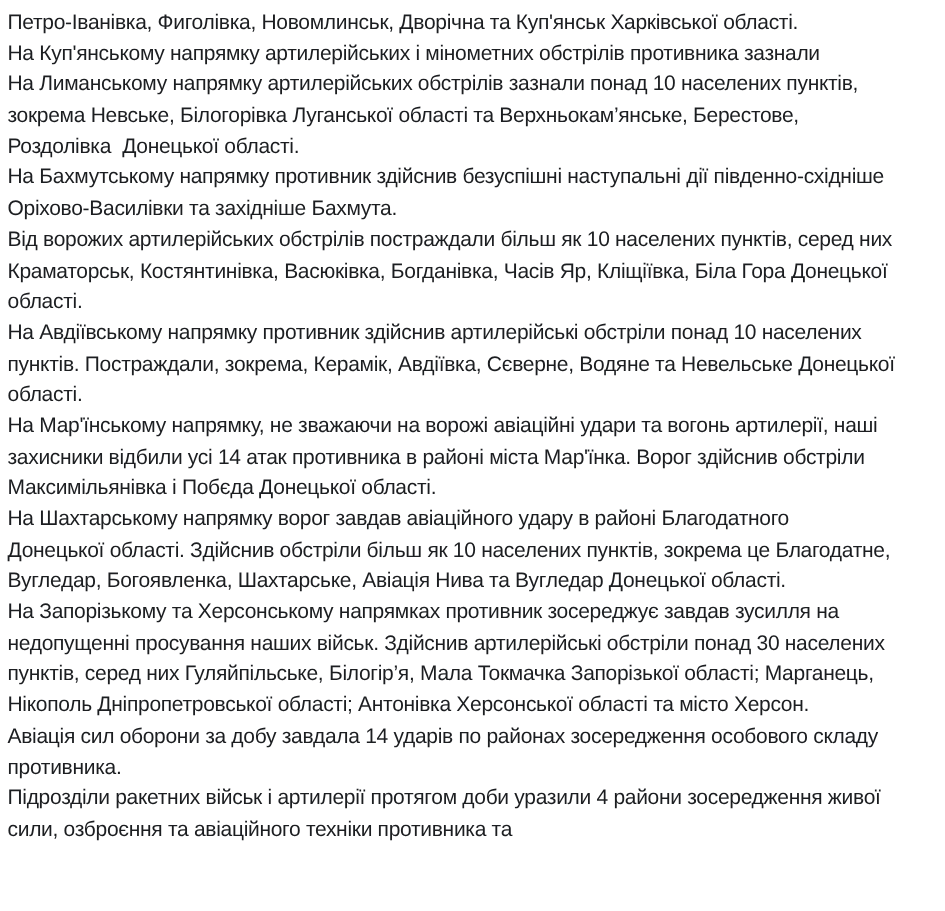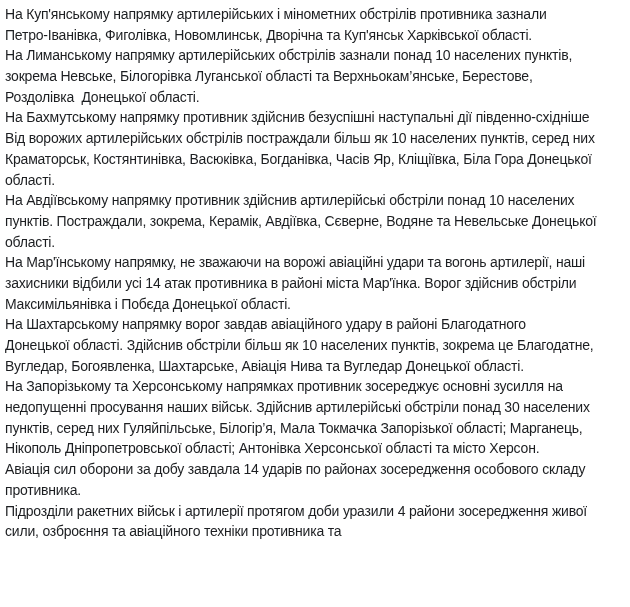--- a/index.html
+++ b/index.html
@@ -30,51 +30,52 @@
     white-space: pre;   
     height: 20.7px;
     overflow: visible;
   }
 </style>
 </head>
 <body style="background: rgb(255, 255, 255);">
 
 <div class="report" style="color: rgb(28, 30, 33);">
     <div class="paragraph">
+      <div class="line">Петро-Іванівка, Фиголівка, Новомлинськ, Дворічна та Куп'янськ Харківської області.</div>
       <div class="line">На Куп'янському напрямку артилерійських і мінометних обстрілів противника зазнали</div>
-      <div class="line">Петро-Іванівка, Фиголівка, Новомлинськ, Дворічна та Куп'янськ Харківської області.</div>
     </div>
     <div class="paragraph">
       <div class="line">На Лиманському напрямку артилерійських обстрілів зазнали понад 10 населених пунктів,</div>
       <div class="line">зокрема Невське, Білогорівка Луганської області та Верхньокам’янське, Берестове,</div>
       <div class="line">Роздолівка  Донецької області.</div>
     </div>
     <div class="paragraph">
       <div class="line">На Бахмутському напрямку противник здійснив безуспішні наступальні дії південно-східніше</div>
+      <div class="line">Оріхово-Василівки та західніше Бахмута.</div>
       <div class="line">Від ворожих артилерійських обстрілів постраждали більш як 10 населених пунктів, серед них</div>
       <div class="line">Краматорськ, Костянтинівка, Васюківка, Богданівка, Часів Яр, Кліщіївка, Біла Гора Донецької</div>
       <div class="line">області.</div>
     </div>
     <div class="paragraph">
       <div class="line">На Авдіївському напрямку противник здійснив артилерійські обстріли понад 10 населених</div>
       <div class="line">пунктів. Постраждали, зокрема, Керамік, Авдіївка, Сєверне, Водяне та Невельське Донецької</div>
       <div class="line">області.</div>
     </div>
     <div class="paragraph">
       <div class="line">На Мар'їнському напрямку, не зважаючи на ворожі авіаційні удари та вогонь артилерії, наші</div>
       <div class="line">захисники відбили усі 14 атак противника в районі міста Мар'їнка. Ворог здійснив обстріли</div>
       <div class="line">Максимільянівка і Побєда Донецької області.</div>
     </div>
     <div class="paragraph">
       <div class="line">На Шахтарському напрямку ворог завдав авіаційного удару в районі Благодатного</div>
       <div class="line">Донецької області. Здійснив обстріли більш як 10 населених пунктів, зокрема це Благодатне,</div>
       <div class="line">Вугледар, Богоявленка, Шахтарське, Авіація Нива та Вугледар Донецької області.</div>
     </div>
     <div class="paragraph">
-      <div class="line">На Запорізькому та Херсонському напрямках противник зосереджує основні зусилля на</div>
+      <div class="line">На Запорізькому та Херсонському напрямках противник зосереджує завдав зусилля на</div>
       <div class="line">недопущенні просування наших військ. Здійснив артилерійські обстріли понад 30 населених</div>
       <div class="line">пунктів, серед них Гуляйпільське, Білогір’я, Мала Токмачка Запорізької області; Марганець,</div>
       <div class="line">Нікополь Дніпропетровської області; Антонівка Херсонської області та місто Херсон.</div>
     </div>
     <div class="paragraph">
       <div class="line">Авіація сил оборони за добу завдала 14 ударів по районах зосередження особового складу</div>
       <div class="line">противника.</div>
       <div class="line">Підрозділи ракетних військ і артилерії протягом доби уразили 4 райони зосередження живої</div>
       <div class="line">сили, озброєння та авіаційного техніки противника та</div>
     </div>

